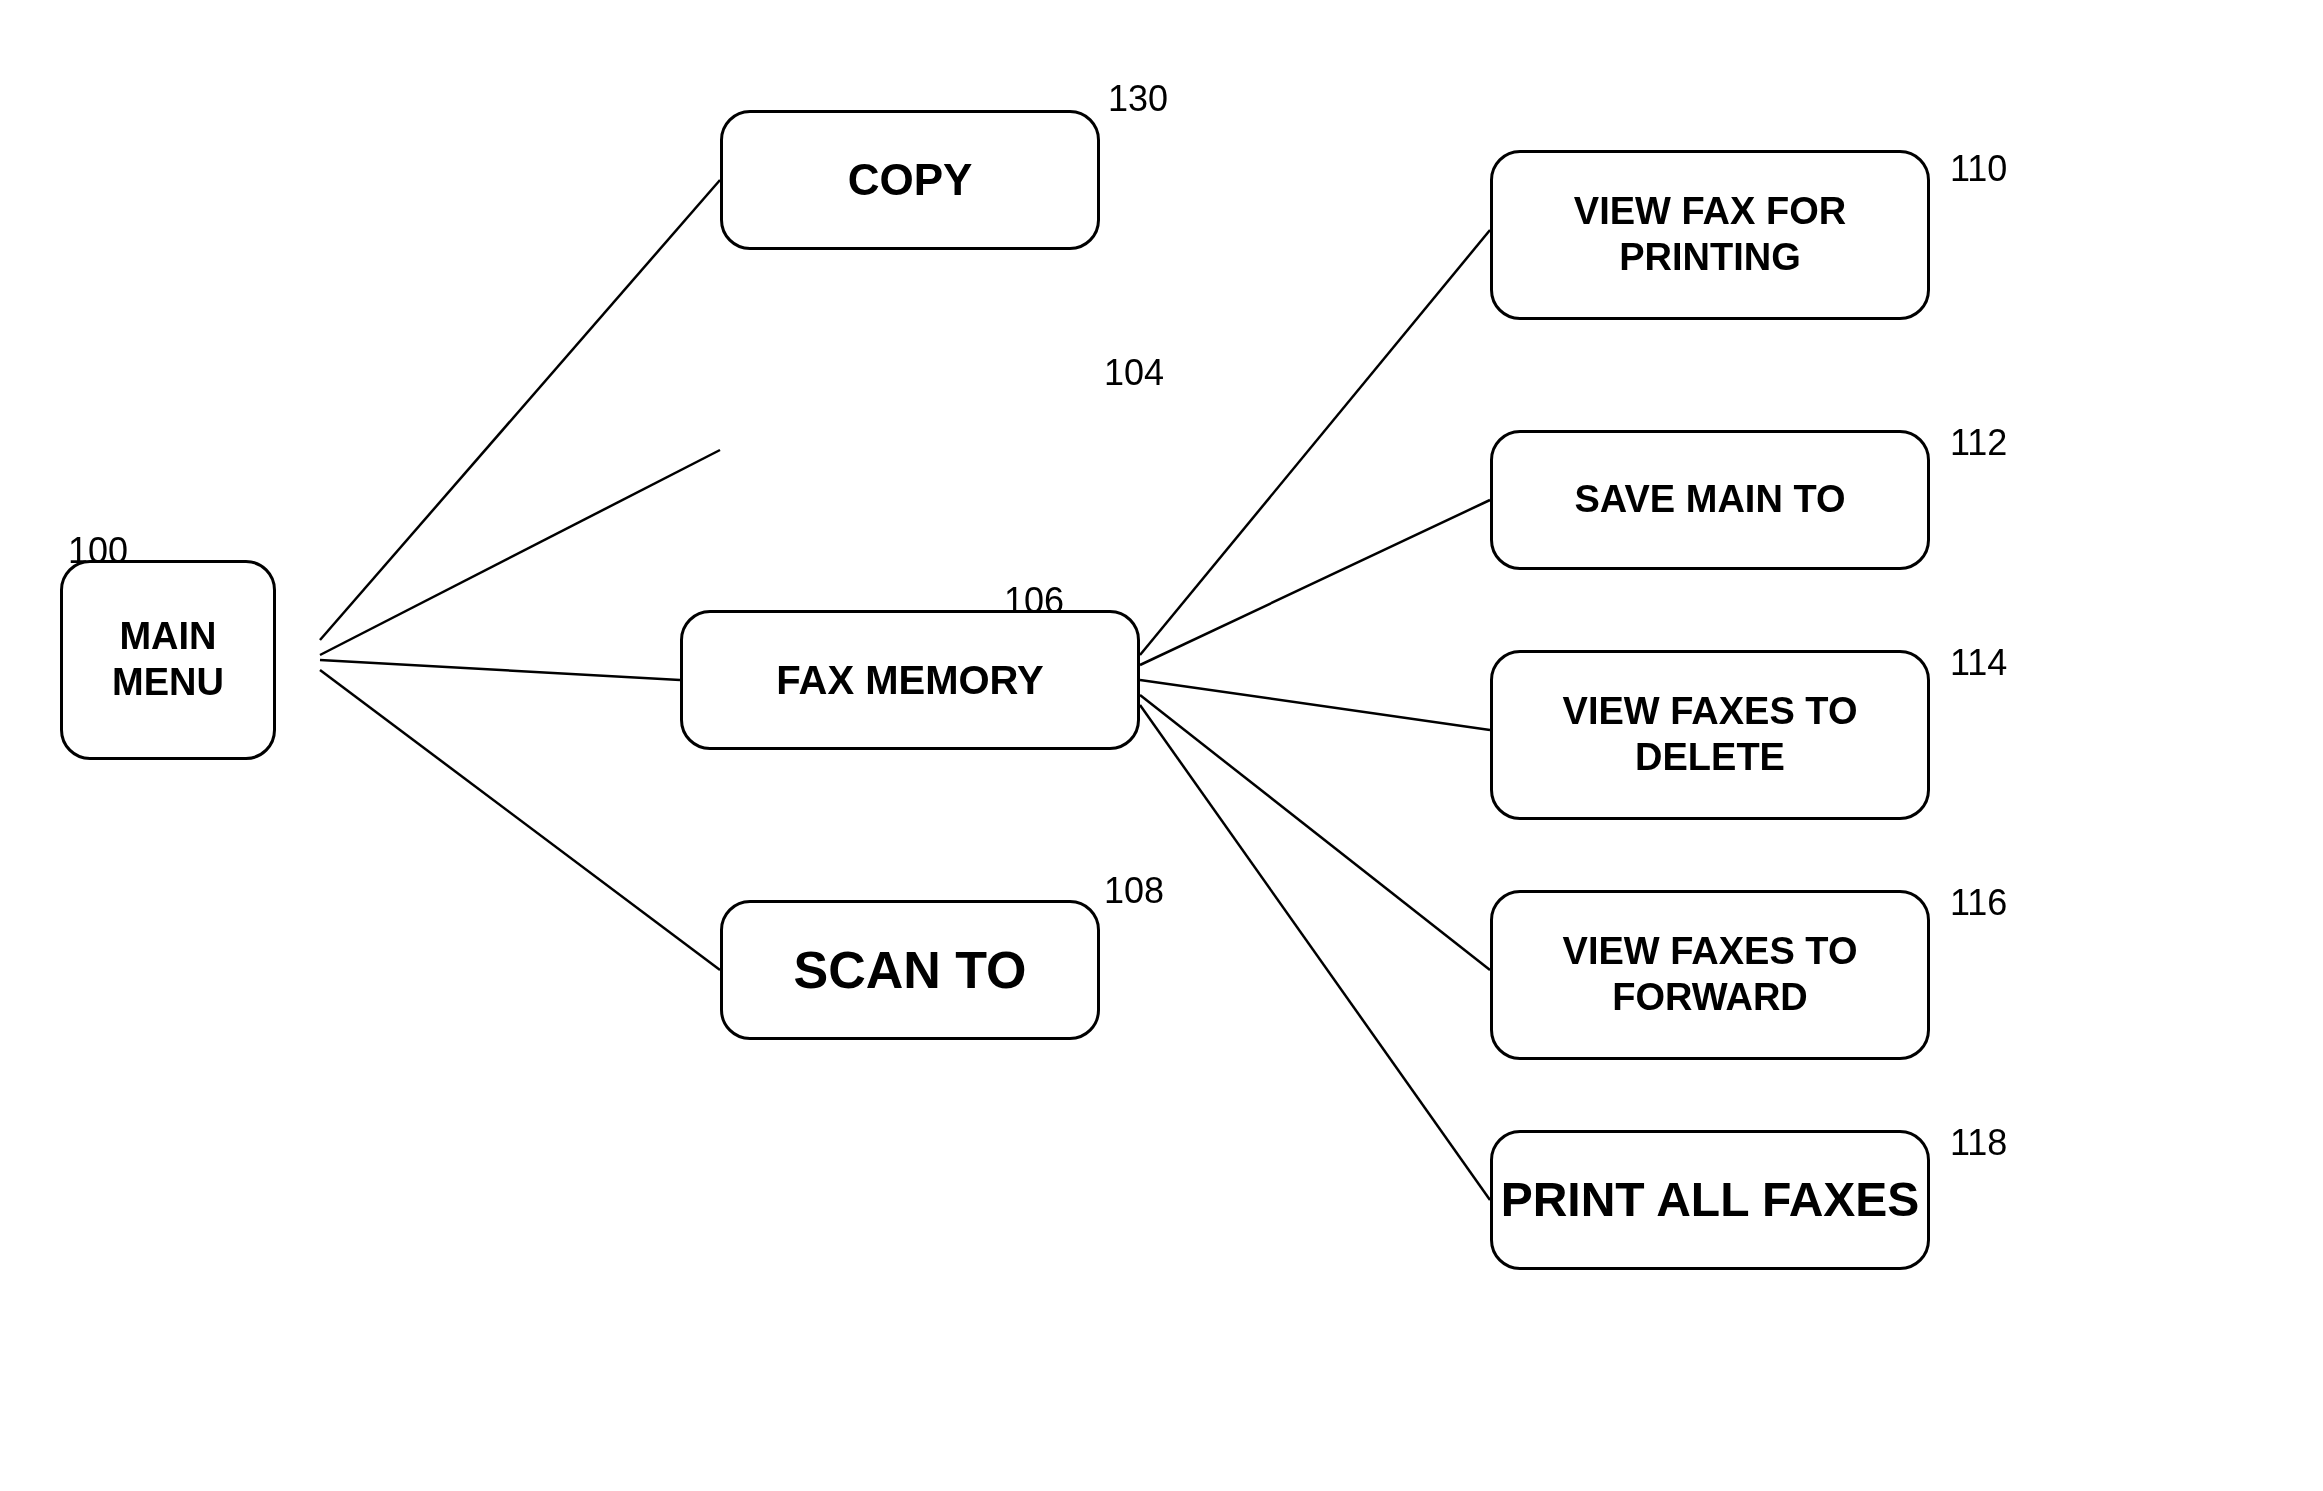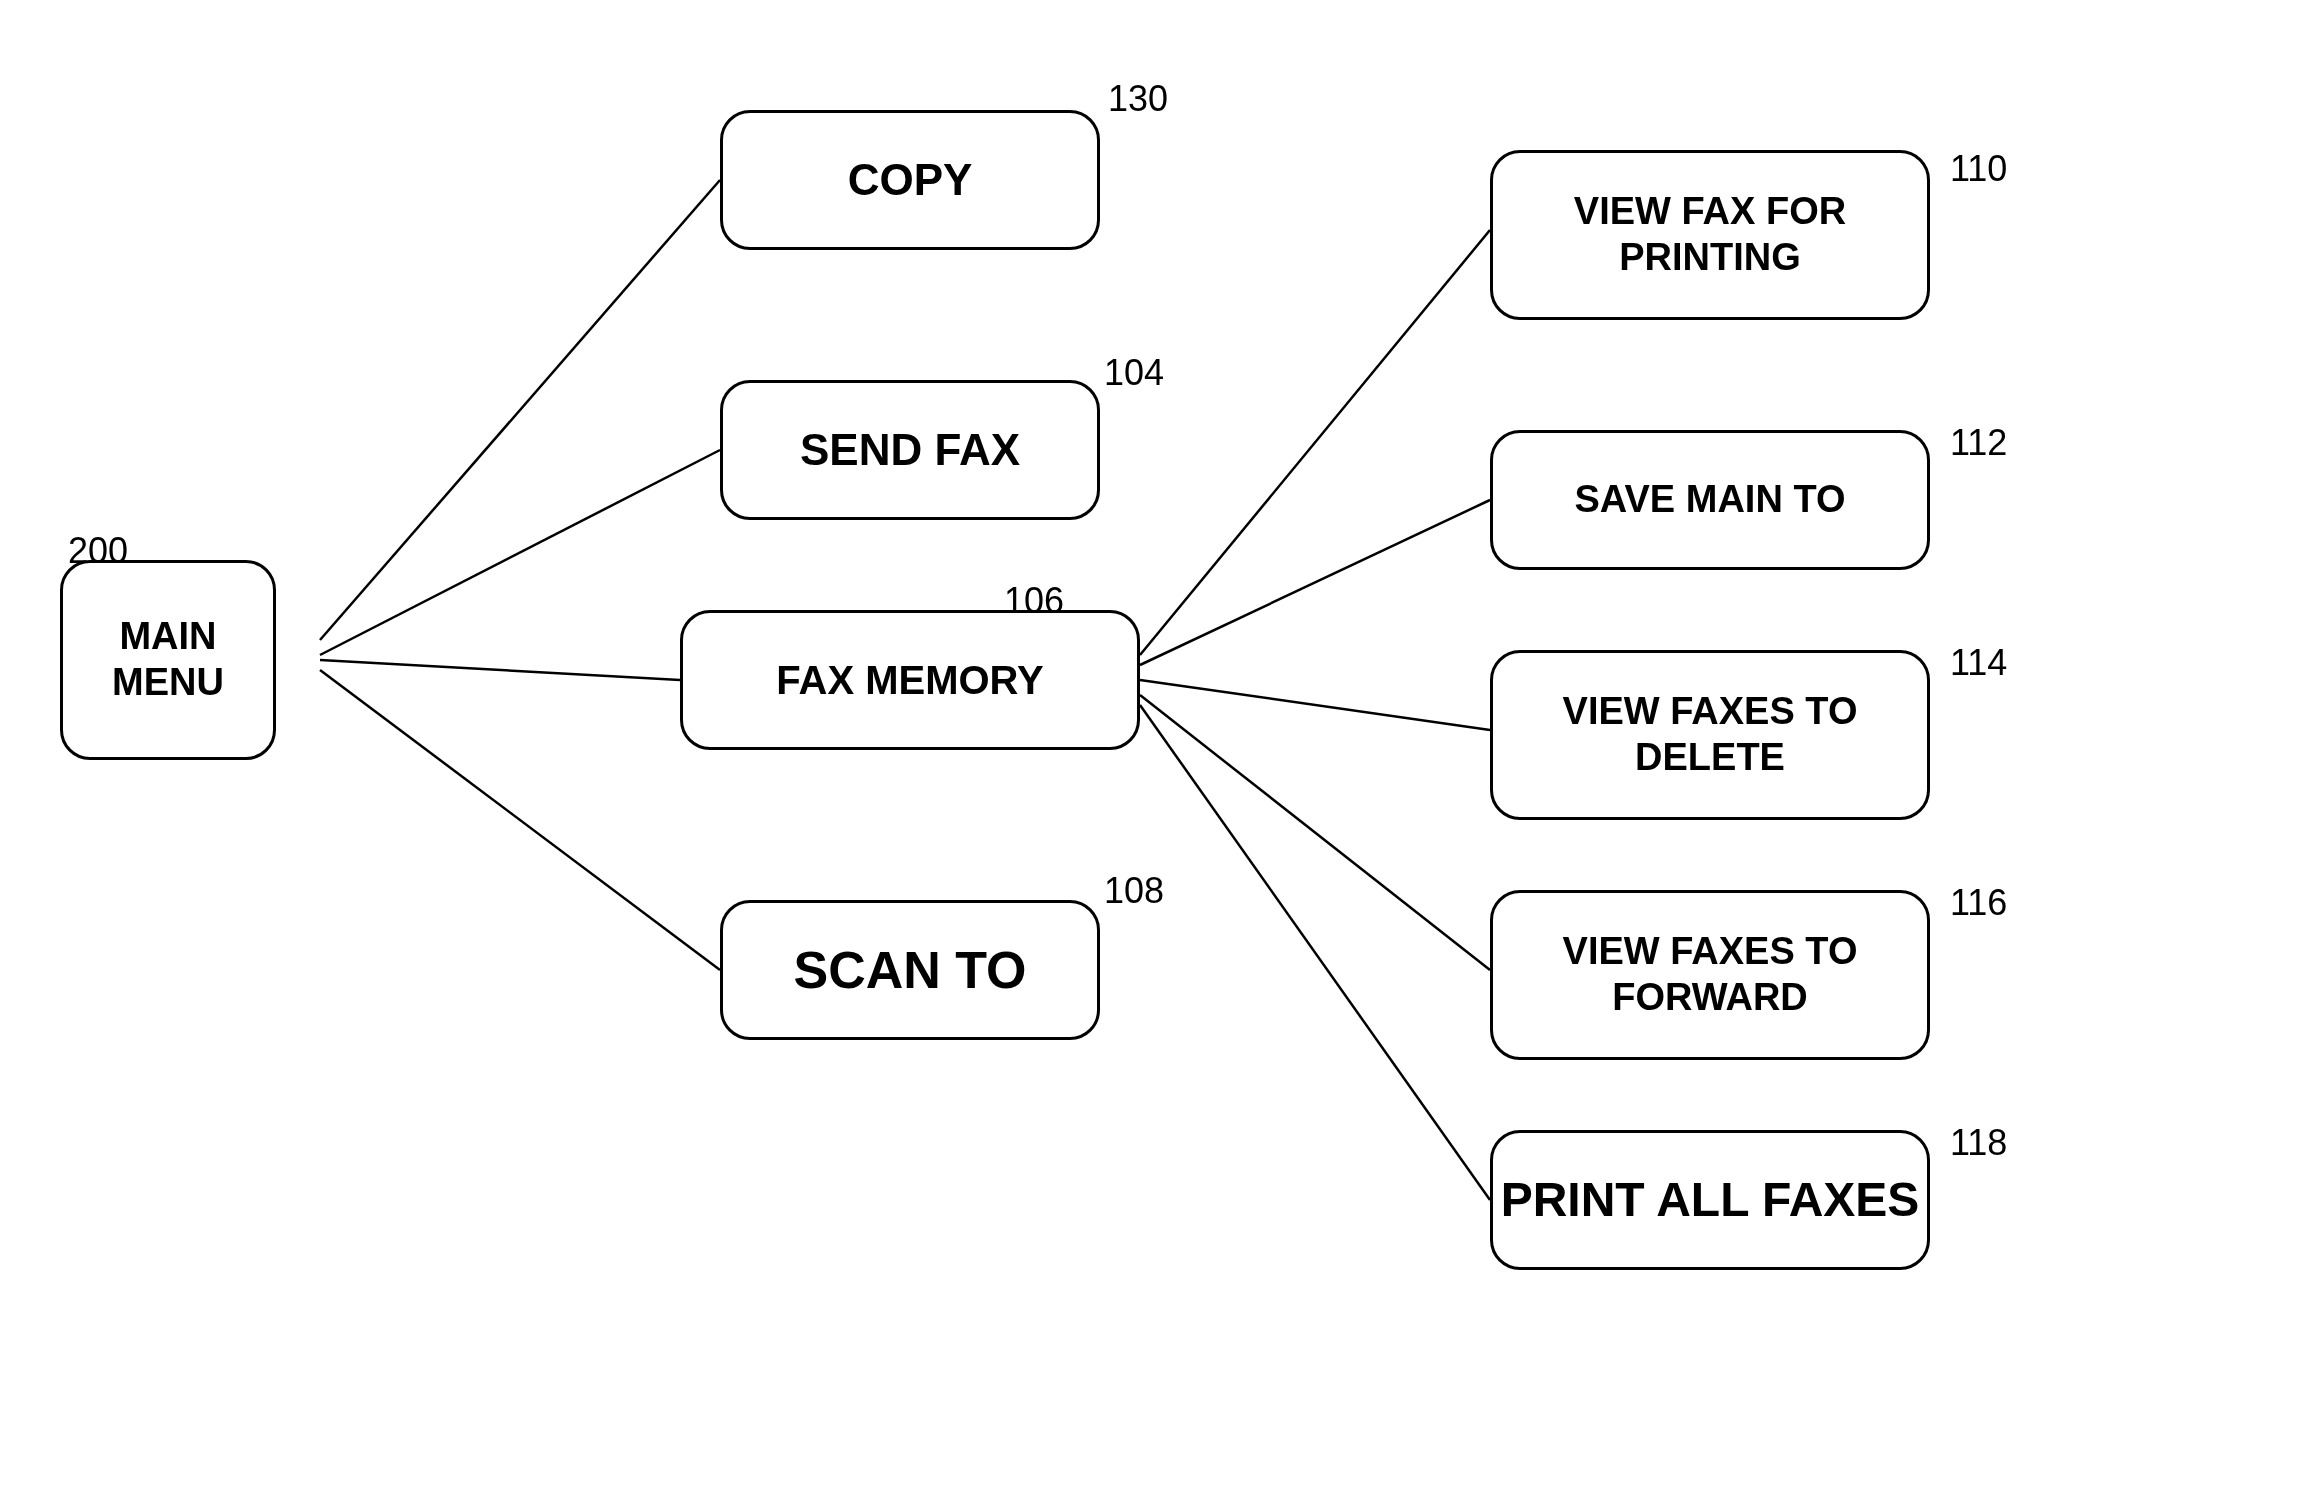--- a/index.html
+++ b/index.html
@@ -73,30 +73,27 @@
 
     <line x1="1140" y1="695" x2="1490" y2="970" stroke="#000" stroke-width="2.5"></line>
 
     <line x1="1140" y1="705" x2="1490" y2="1200" stroke="#000" stroke-width="2.5"></line>
   </svg>
 
   <div class="node" style="left:60px; top:560px; width:216px; height:200px; font-size:38px;">
     <span style="white-space:pre-line;">MAIN
 MENU</span>
   </div>
-  <span class="label-ref" style="left:68px; top:530px;">200</span>
+  <span class="label-ref" style="left:68px; top:530px;">100</span>
 
   <div class="node" style="left:720px; top:110px; width:380px; height:140px; font-size:44px;">
     <span>COPY</span>
   </div>
   <span class="label-ref" style="left:1108px; top:78px;">130</span>
 
-  <div class="node" style="left:720px; top:380px; width:380px; height:140px; font-size:44px;">
-    <span>SEND FAX</span>
-  </div>
   <span class="label-ref" style="left:1104px; top:352px;">104</span>
 
   <div class="node" style="left:680px; top:610px; width:460px; height:140px; font-size:40px;">
     <span>FAX MEMORY</span>
   </div>
   <span class="label-ref" style="left:1004px; top:580px;">106</span>
 
   <div class="node" style="left:720px; top:900px; width:380px; height:140px; font-size:52px;">
     <span>SCAN TO</span>
   </div>

